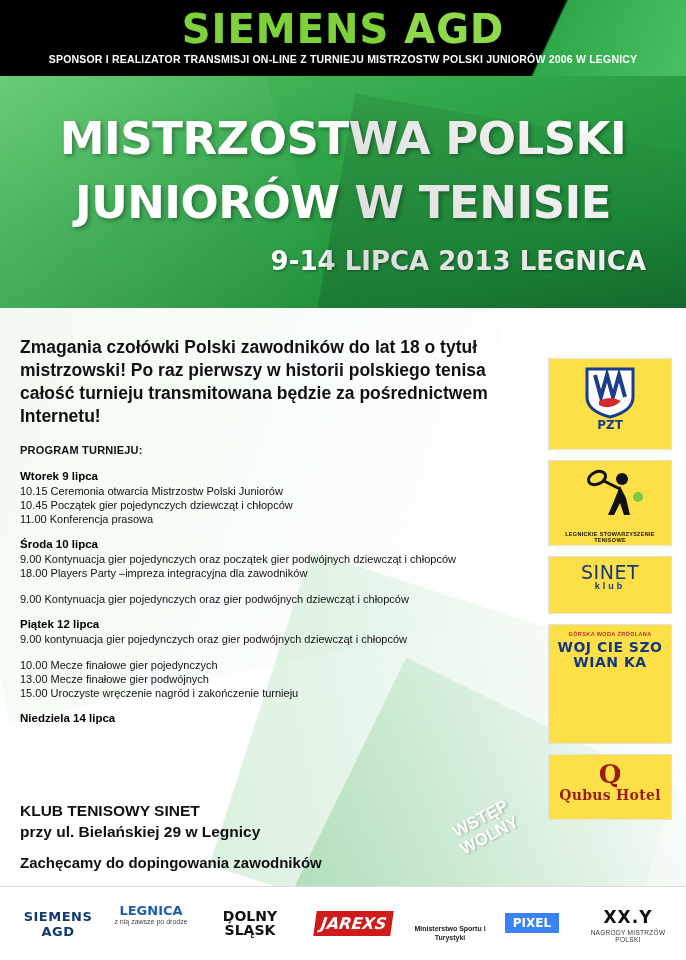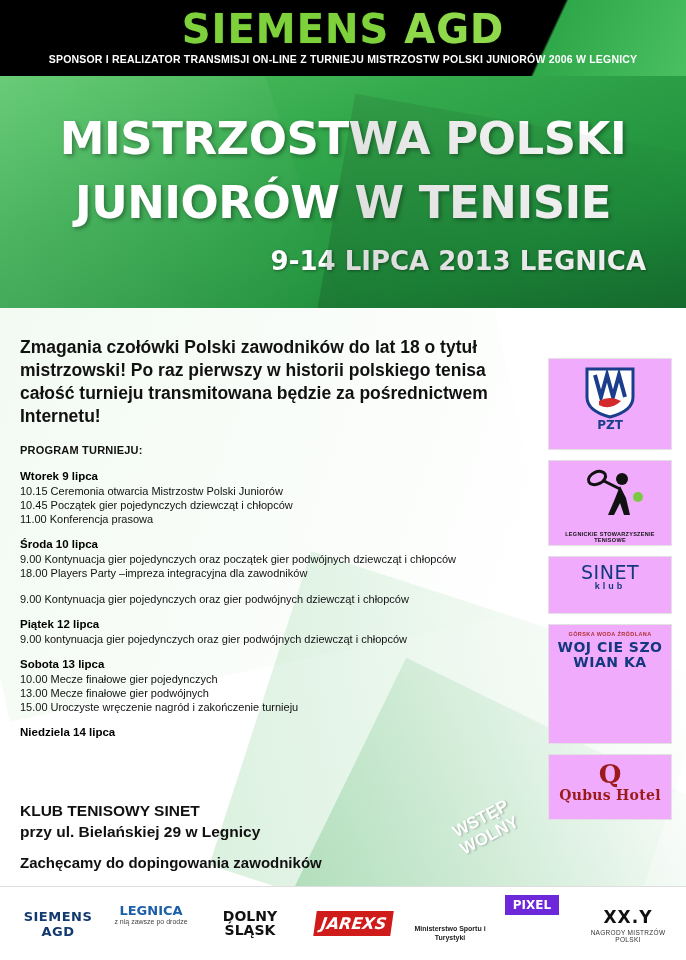--- a/index.html
+++ b/index.html
@@ -208,21 +208,21 @@
   }
 
   
   .sponsor-col {
     position: absolute;
     left: 548px; top: 50px;
     width: 124px;
   }
   .spbox {
     width: 124px;
-    background: #f0abfc;
+    background: #fde047;
     border: 1px solid #e2e2e2;
     margin-bottom: 10px;
     box-sizing: border-box;
     text-align: center;
     padding: 6px 4px;
   }
   .sp-pzt { height: 92px; }
   .sp-lst { height: 86px; }
   .sp-sinet { height: 58px; }
   .sp-woj { height: 120px; }
@@ -351,23 +351,24 @@
     display: inline-block;
     margin-top: 16px;
     transform: skewX(-8deg);
   }
   .f-minis .m1 { font-size: 7px; font-weight: bold; color: #222; line-height: 8.5px; margin-top: 30px; }
   .f-pixel .p1 {
     font-family: "DejaVu Sans", sans-serif;
     font-weight: bold;
     font-size: 12px;
     color: #ffffff;
-    background: #6d28d9;
+    background: #3b82f6;
     display: inline-block;
     padding: 3px 8px;
+    margin-top: 18px;
   }
   .f-xxy .x1 {
     font-family: "DejaVu Sans", sans-serif;
     font-weight: bold;
     font-size: 17px;
     color: #111;
     letter-spacing: 1px;
     margin-top: 12px;
   }
   .f-xxy .x2 { font-size: 6.5px; color: #333; letter-spacing: 0.3px; margin-top: 2px; }
@@ -413,21 +414,20 @@
         <div class="day-line">18.00 Players Party –impreza integracyjna dla zawodników</div>
       </div>
       <div class="day">
         <div class="day-line">9.00 Kontynuacja gier pojedynczych oraz gier podwójnych dziewcząt i chłopców</div>
       </div>
       <div class="day">
         <div class="day-name">Piątek 12 lipca</div>
         <div class="day-line">9.00 kontynuacja gier pojedynczych oraz gier podwójnych dziewcząt i chłopców</div>
       </div>
       <div class="day">
-        <div class="day-name">Sobota 13 lipca</div>
         <div class="day-line">10.00 Mecze finałowe gier pojedynczych</div>
         <div class="day-line">13.00 Mecze finałowe gier podwójnych</div>
         <div class="day-line">15.00 Uroczyste wręczenie nagród i zakończenie turnieju</div>
       </div>
       <div class="day">
         <div class="day-name">Niedziela 14 lipca</div>
       </div>
     </div>
 
     <div class="club">

